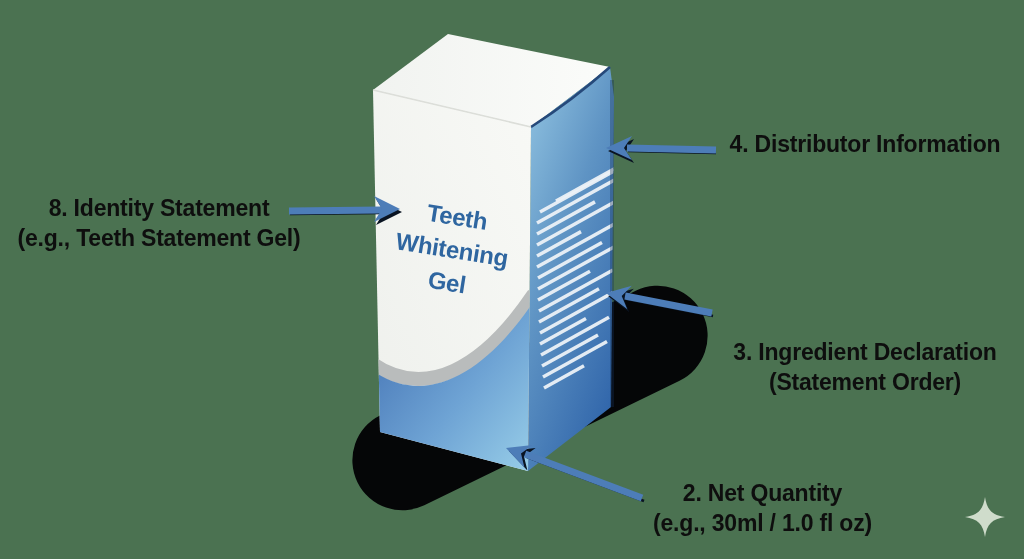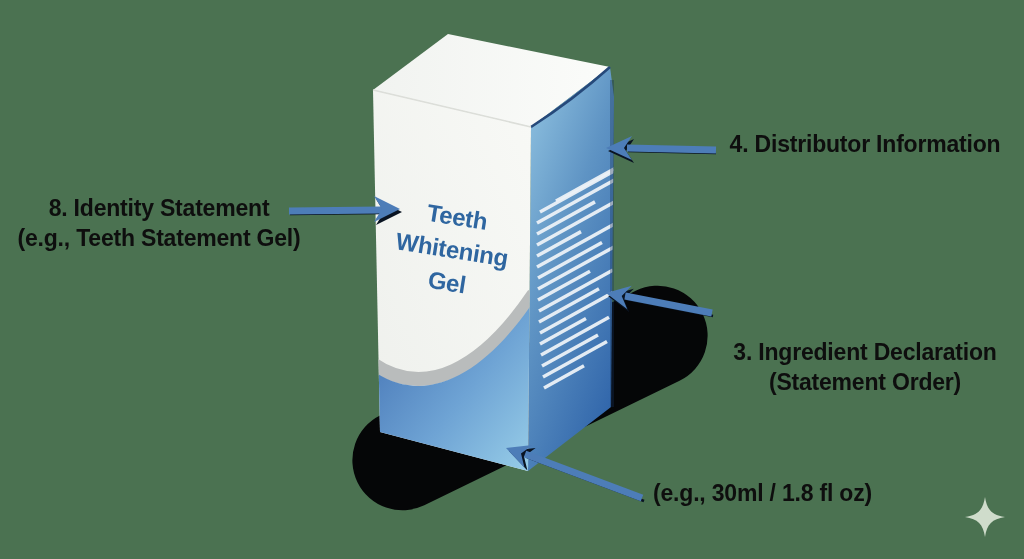--- a/index.html
+++ b/index.html
@@ -177,16 +177,17 @@
   <div class="annotation annotation-distributor">
     <div>4. Distributor Information</div>
   </div>
 
   <div class="annotation annotation-ingredient">
     <div>3. Ingredient Declaration</div>
     <div>(Statement Order)</div>
   </div>
 
   <div class="annotation annotation-net-quantity">
-    <div>(e.g., 30ml / 1.8 fl oz)</div>
+    <div>2. Net Quantity</div>
+    <div>(e.g., 30ml / 1.0 fl oz)</div>
   </div>
 
 </div>
 
 </body></html>

